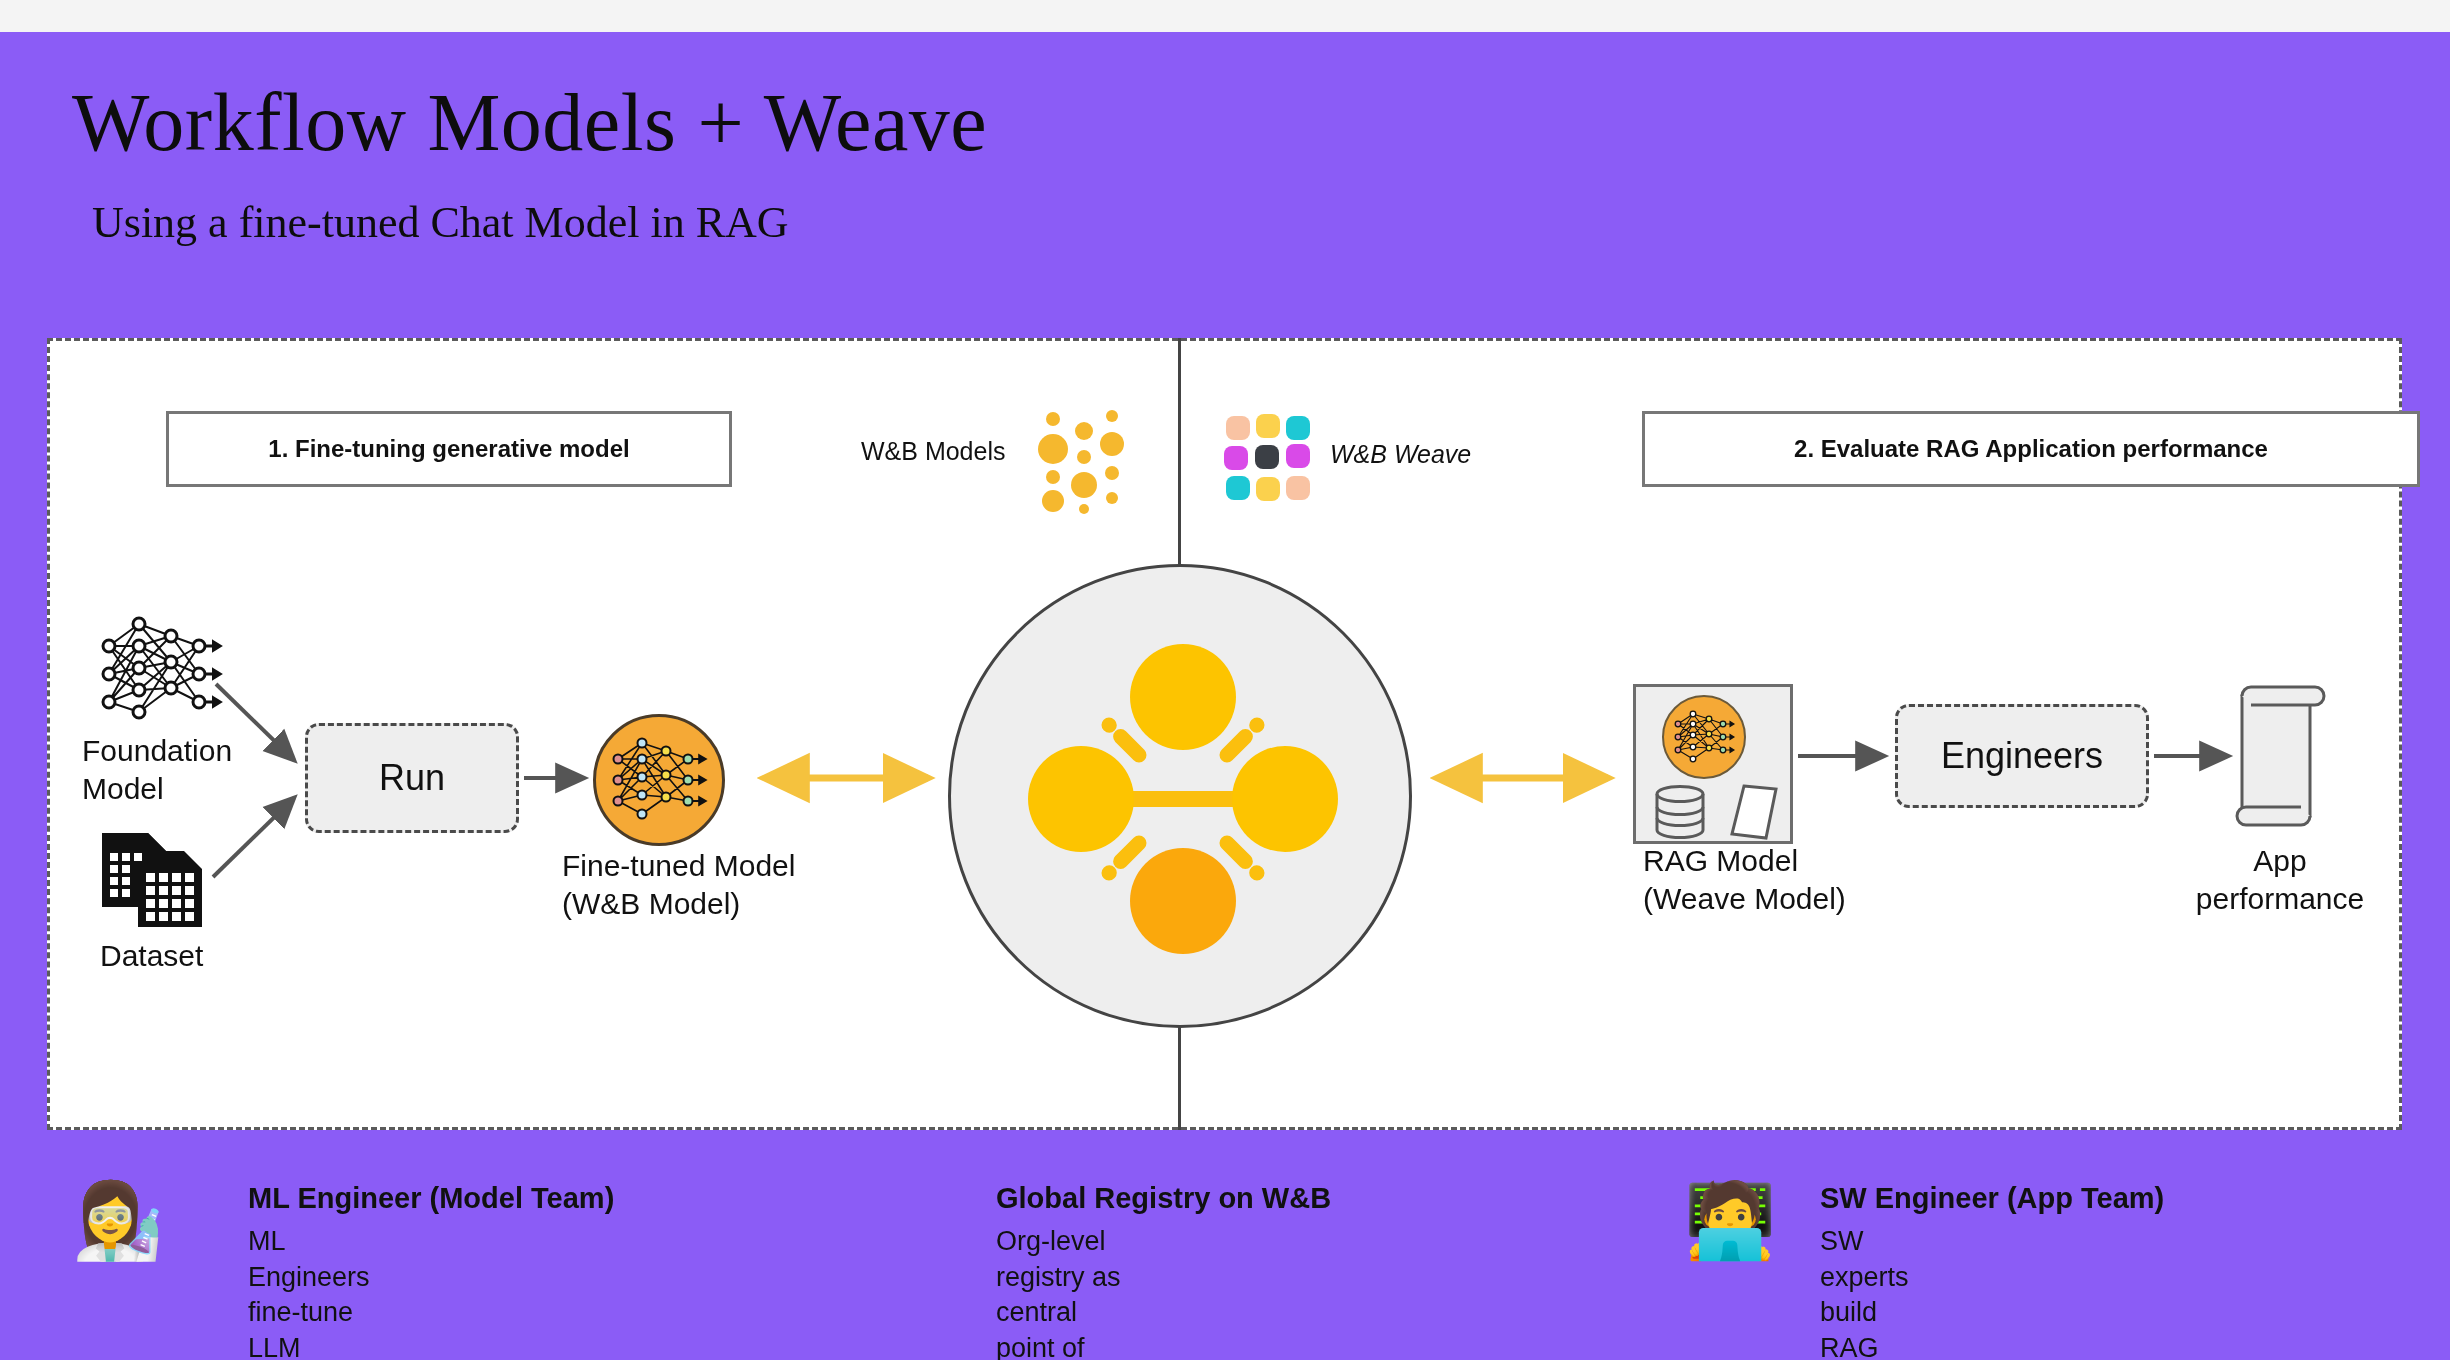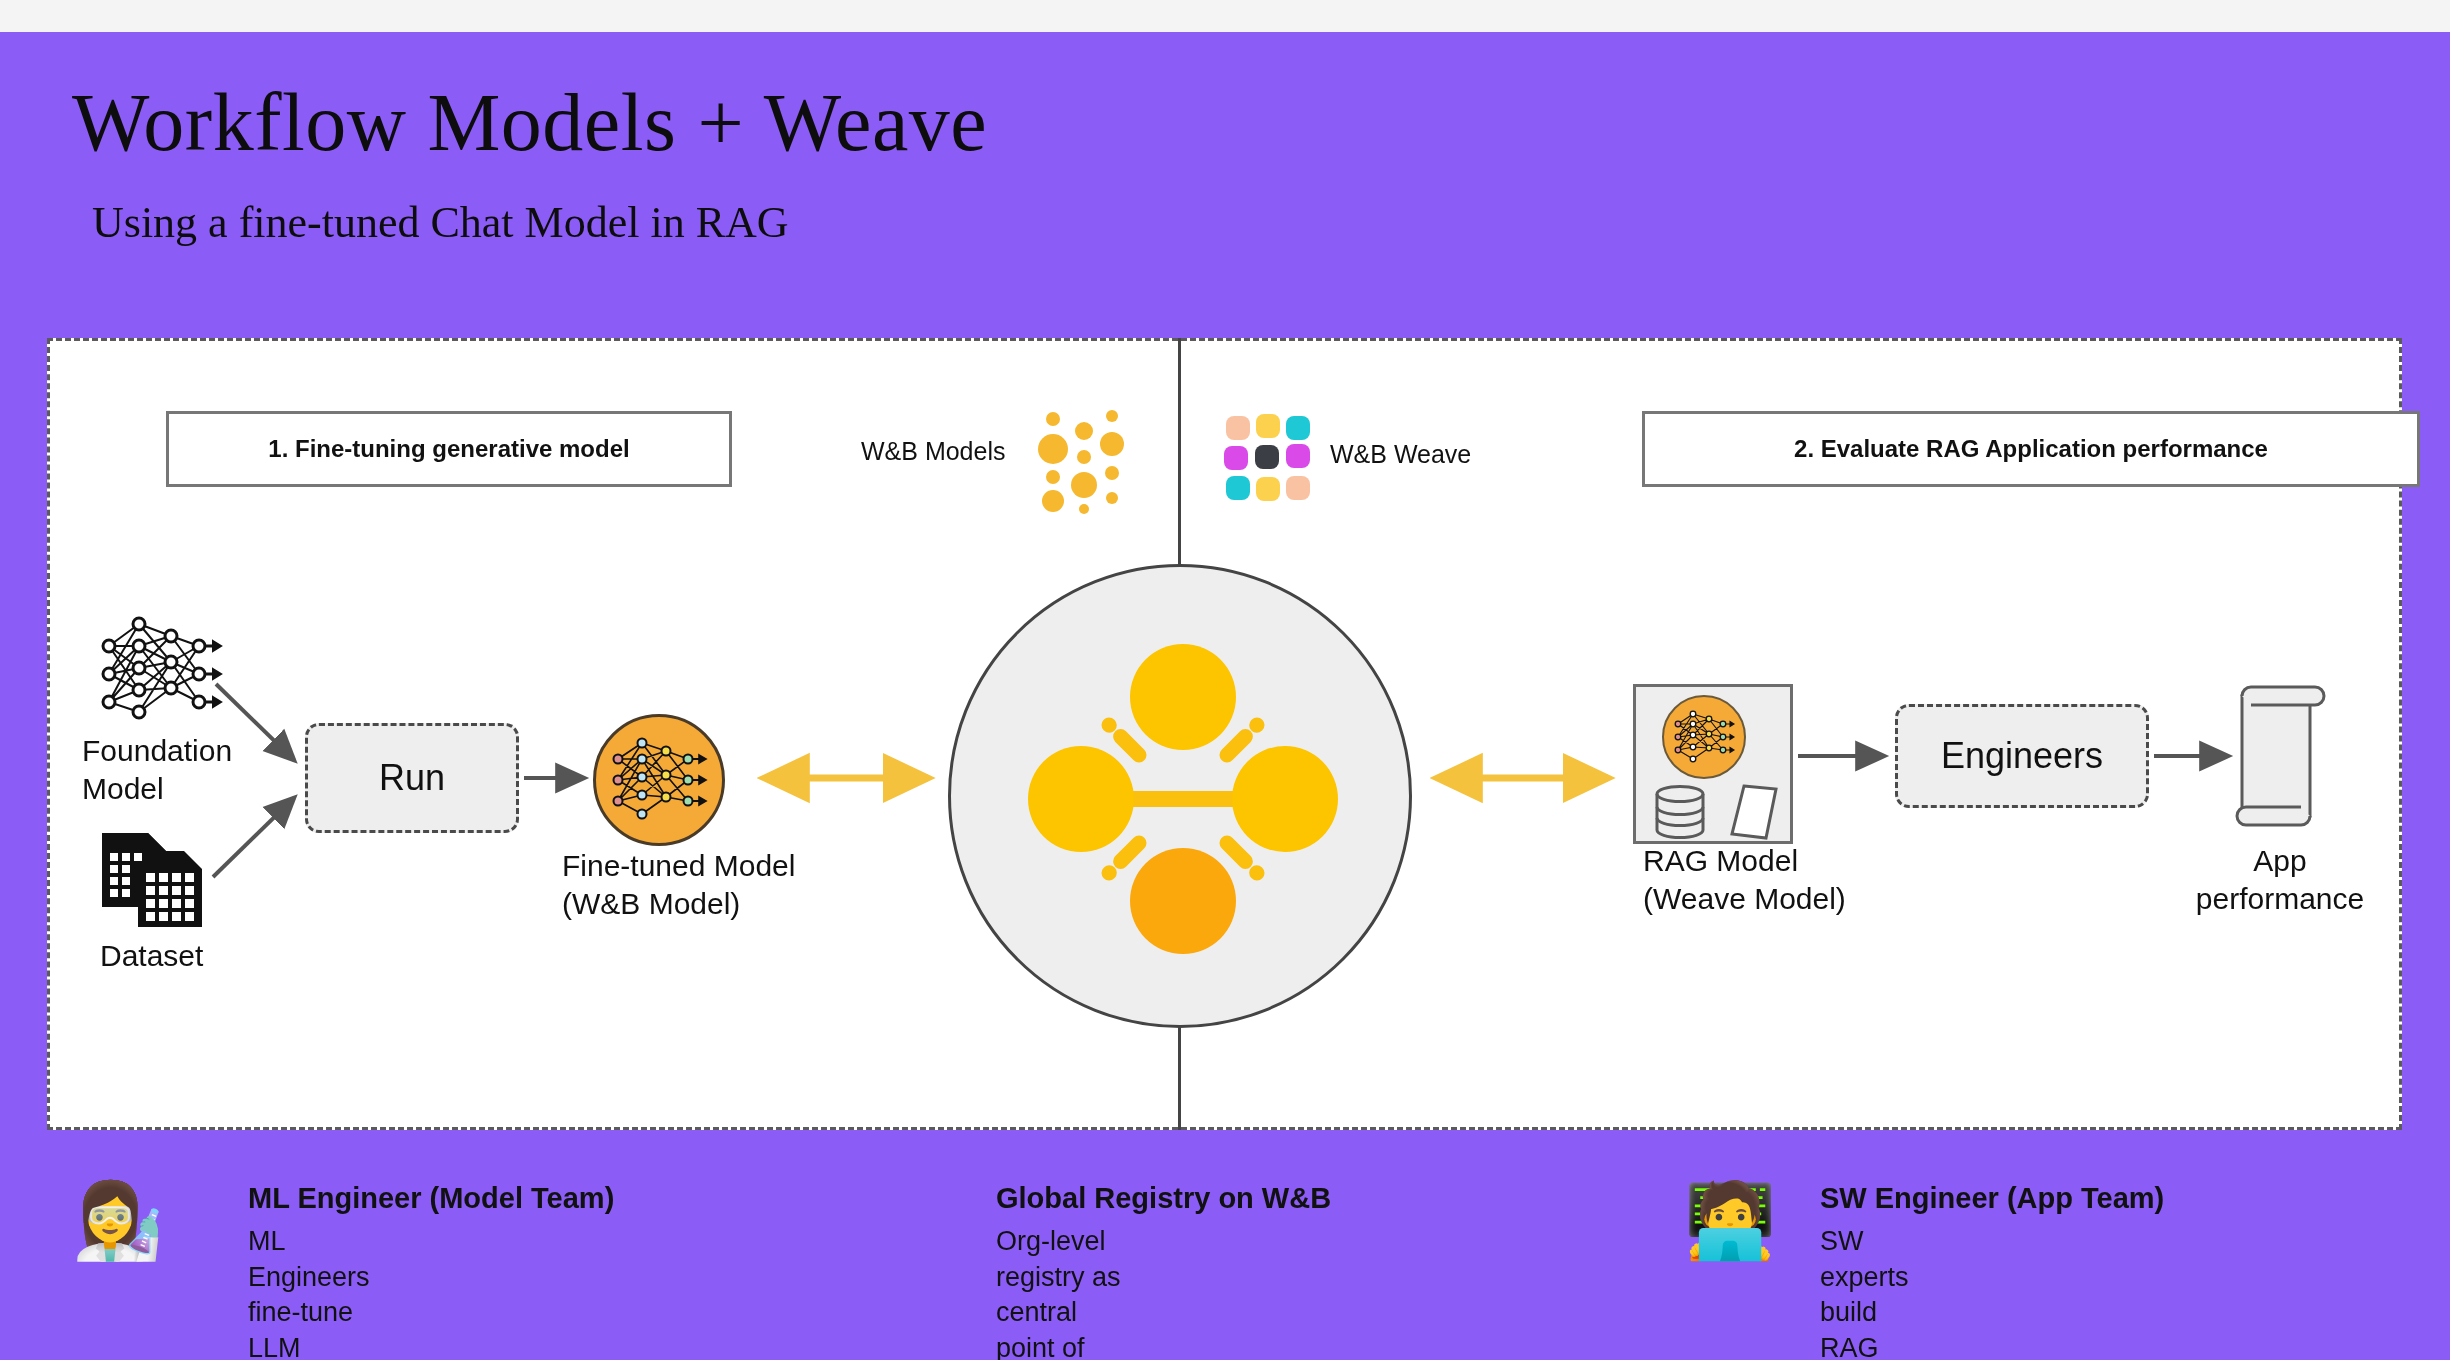--- a/index.html
+++ b/index.html
@@ -78,21 +78,21 @@
   #phase-2 { left: 1642px; top: 379px; width: 778px; height: 76px; }
 
   
   .product-label {
     position: absolute;
     font-size: 25px;
     color: #111111;
     white-space: nowrap;
   }
   #models-label { left: 861px; top: 405px; }
-  #weave-label  { left: 1330px; top: 408px; }
+  #weave-label  { left: 1330px; top: 408px; font-style: italic; }
 
   
   .models-logo {
     position: absolute;
     left: 1038px;
     top: 376px;
     width: 84px;
     height: 96px;
   }
   .models-logo i {

